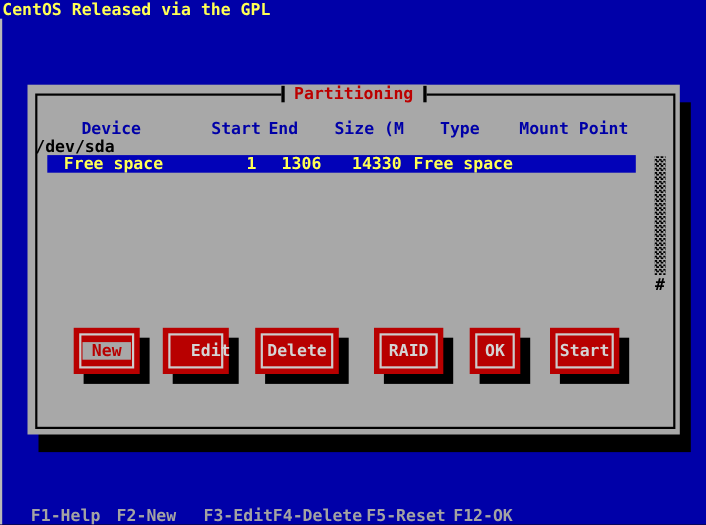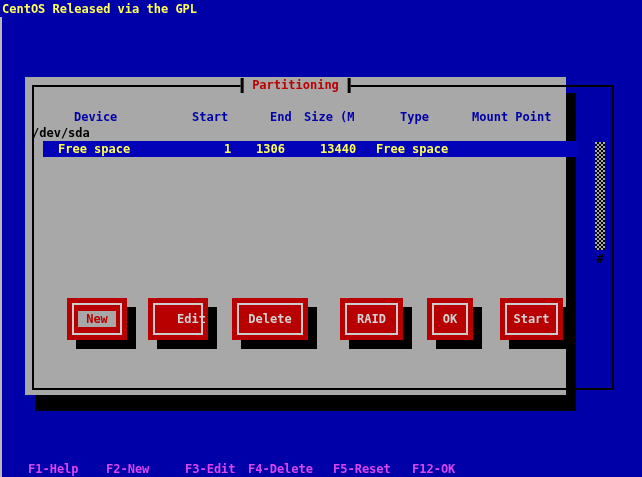--- a/index.html
+++ b/index.html
@@ -4,32 +4,32 @@
 <style>
   * { margin: 0; padding: 0; box-sizing: border-box; }
   html, body { background: #000; }
   .screen {
     position: relative;
     width: 642px; height: 477px;
     background: #0000a8;
     overflow: hidden;
     font-family: "DejaVu Sans Mono", "Liberation Mono", monospace;
     font-weight: bold;
-    font-size: 12px;
+    font-size: 15px;
     line-height: 16px;
   }
   .t { position: absolute; white-space: pre; }
 
   .boot-title { left: 2px; top: 1px; color: #ffff54; }
   .left-edge { position: absolute; left: 0; top: 17px; width: 2px; height: 460px; background: #b8b8b8; }
 
   .dialog {
     position: absolute;
     left: 25px; top: 77px;
-    width: 541px; height: 318px;
+    width: 593px; height: 318px;
     background: #a8a8a8;
     box-shadow: 10px 16px 0 0 #000000;
   }
   .dialog-border {
     position: absolute;
     left: 7px; top: 8px;
     width: 582px; height: 305px;
     border: 2px solid #000000;
   }
   .dialog-title {
@@ -38,21 +38,21 @@
     transform: translateX(-50%);
     height: 16px;
     display: flex; align-items: center;
     background: #a8a8a8;
     z-index: 2;
   }
   .title-bar { display: inline-block; width: 3px; height: 15px; background: #000; }
   .title-text { color: #bc0000; padding: 0 9px; }
 
   .col-header { color: #0000a8; top: 32px; }
-  .h-device { left: 49px; }  .h-start { left: 167px; } .h-end { left: 245px; }
+  .h-device { left: 49px; }  .h-start { left: 167px; } .h-end { left: 219px; }
   .h-size { left: 279px; }   .h-type { left: 375px; }  .h-mount { left: 447px; }
 
   .group-row { left: 7px; top: 48px; color: #000000; }
 
   .sel-bar {
     position: absolute;
     left: 18px; top: 64px;
     width: 535px; height: 16px;
     background: #0202b8;
     color: #ffff54;
@@ -93,21 +93,21 @@
   }
   .btn .lbl { color: #d4d4d4; position: relative; z-index: 1; }
   .btn.focused .lbl { background: #a8a8a8; color: #b80000; padding: 0 8px; }
   .btn-new    { left: 42px;  width: 60px; }
   .btn-edit   { left: 123px; width: 60px; padding-left: 27px; }
   .btn-delete { left: 207px; width: 76px; }
   .btn-raid   { left: 315px; width: 63px; }
   .btn-ok     { left: 402px; width: 46px; }
   .btn-back   { left: 475px; width: 63px; }
 
-  .fnbar { position: absolute; left: 0; top: 461px; width: 582px; height: 16px; color: #d946ef; }
+  .fnbar { position: absolute; left: 0; top: 461px; width: 582px; height: 16px; color: #a3a3a3; }
   .fnbar .t { top: 0; }
   .fk-1 { left: 28px; }  .fk-2 { left: 106px; } .fk-3 { left: 185px; }
   .fk-4 { left: 248px; } .fk-5 { left: 333px; } .fk-6 { left: 412px; }
 </style>
 </head>
 <body>
 
 <div class="screen">
 
   <div class="t boot-title">CentOS Released via the GPL</div>
@@ -128,21 +128,21 @@
     <span class="t col-header h-size">Size (M</span>
     <span class="t col-header h-type">Type</span>
     <span class="t col-header h-mount">Mount Point</span>
 
     <span class="t group-row">/dev/sda</span>
 
     <div class="sel-bar">
       <span class="t c-device">Free space</span>
       <span class="t c-start">1</span>
       <span class="t c-end">1306</span>
-      <span class="t c-size">13440</span>
+      <span class="t c-size">14330</span>
       <span class="t c-type">Free space</span>
       <span class="t c-mount"></span>
     </div>
 
     <div class="scroll-trough"></div>
     <div class="t scroll-thumb">#</div>
 
     <div class="btn btn-new focused">
       <span class="lbl">New</span>
     </div>

